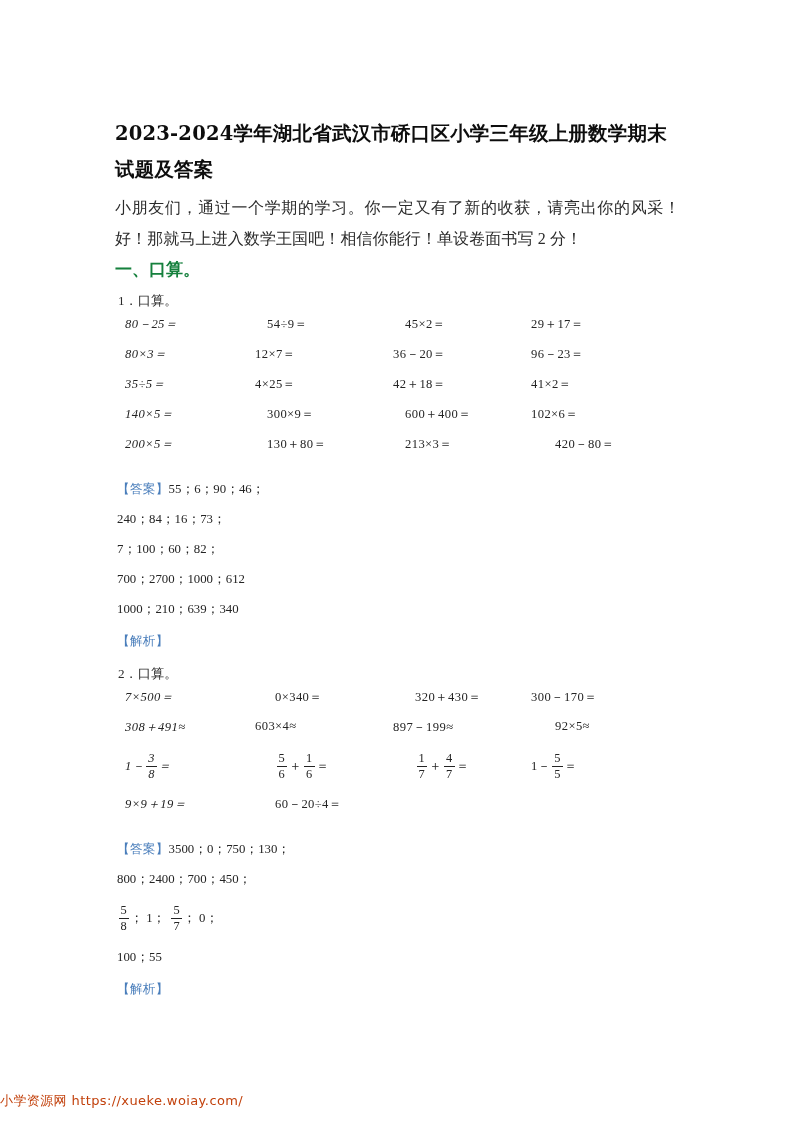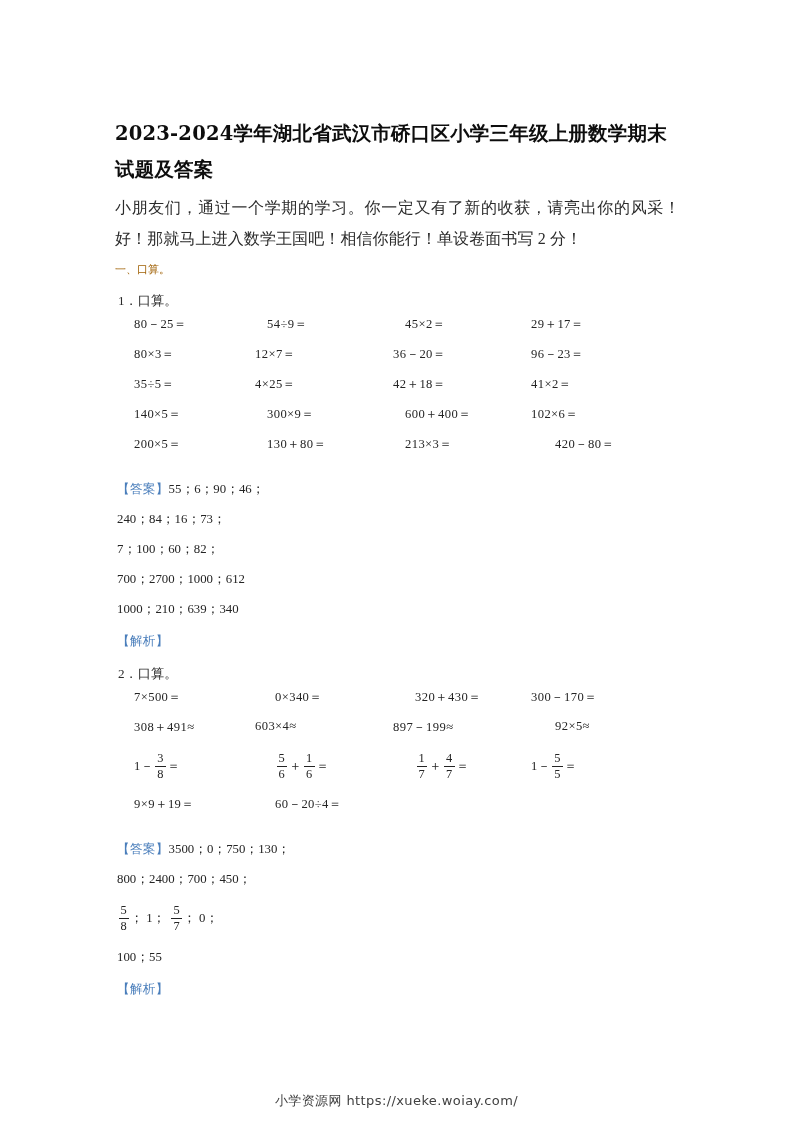--- a/index.html
+++ b/index.html
@@ -46,24 +46,25 @@
   p.intro {
     font-size: 16px;
     line-height: 31px;
     margin: 0;
     text-align: justify;
     color: #2b2b2b;
     letter-spacing: 0.1px;
   }
 
   p.section-heading {
-    font-size: 11px;
-    line-height: 31px;
-    margin: 0;
-    color: #a16207;
+    font-size: 17px;
+    line-height: 31px;
+    margin: 0;
+    color: #15803d;
+    font-weight: bold;
   }
 
   p.q-label {
     font-size: 13.2px;
     line-height: 31px;
     margin: 0;
     color: #2b2b2b;
     padding-left: 3px;
   }
 
@@ -76,21 +77,21 @@
   }
   .expr-row.tall {
     height: 47px;
   }
   .expr {
     position: absolute;
     white-space: nowrap;
     font-family: "Liberation Serif", "DejaVu Serif", serif;
     letter-spacing: 0.4px;
   }
-  .expr.c0 { left: 19px; }
+  .expr.c0 { left: 10px; font-style: italic; }
   .expr.c1 { left: 140px; }
   .expr.c2 { left: 278px; }
   .expr.c3 { left: 416px; }
 
   
   .expr.c1r { left: 152px; }
   .expr.c2r { left: 290px; }
   .expr.c1rr { left: 160px; font-family: Liberation Serif, serif; }
   .expr.c2rr { left: 300px; }
   .expr.c3rr { left: 440px; }
@@ -141,24 +142,24 @@
     padding: 1px 2px 0 2px;
   }
 
   .op { padding: 0 0.5px; }
 
   .watermark {
     position: absolute;
     left: 0;
     top: 1068px;
     width: 793px;
-    text-align: center;
+    text-align: left;
     font-family: "DejaVu Sans", "Liberation Sans", sans-serif;
     font-size: 13px;
-    color: #404040;
+    color: #c2410c;
     letter-spacing: 0.4px;
   }
 </style>
 </head>
 <body>
 
 <div class="page">
   <div class="content">
 
     <h1 class="doc-title">2023-2024学年湖北省武汉市硚口区小学三年级上册数学期末试题及答案</h1>

